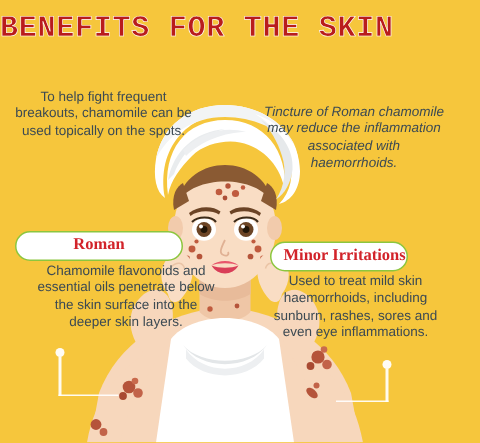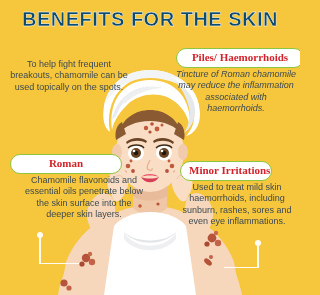--- a/index.html
+++ b/index.html
@@ -9,26 +9,26 @@
     font-family:"Liberation Sans", sans-serif;
   }
   #poster{
     position:relative;width:300px;height:295px;overflow:hidden;
     background:#F6C63C;
   }
 
   
   .title{
     position:absolute;left:0;top:8px;width:300px;
-    text-align:center;
-    font-family:Liberation Sans, sans-serif;
+    text-align:left;
+    font-family:Liberation Mono, monospace;
     font-weight:bold;
     font-size:20px;
     letter-spacing:0.5px;
-    color:#0c4a6e;
+    color:#b91c1c;
     text-transform:uppercase;
     -webkit-text-stroke:0.4px #FFFFFF;
   }
 
   
   .illus{position:absolute;left:0;top:0;width:300px;height:295px;}
 
   
   .pill{
     position:absolute;
@@ -197,21 +197,20 @@
   <div class="lead" style="left:39.3px;top:262.6px;width:40px;height:1.4px;"></div>
 
   <div class="lead-dot" style="left:255px;top:240px;"></div>
   <div class="lead" style="left:257.3px;top:246px;width:1.4px;height:22px;"></div>
   <div class="lead" style="left:224px;top:266.6px;width:35px;height:1.4px;"></div>
 
   <div class="title">BENEFITS FOR THE SKIN</div>
 
   <div class="body-text txt-acne">To help fight frequent breakouts, chamomile can be used topically on the spots.</div>
 
-  <div class="pill pill-piles">Piles/ Haemorrhoids</div>
   <div class="body-text txt-piles">Tincture of Roman chamomile may reduce the inflammation associated with haemorrhoids.</div>
 
   <div class="pill pill-ecz">Roman</div>
   <div class="body-text txt-ecz">Chamomile flavonoids and essential oils penetrate below the skin surface into the deeper skin layers.</div>
 
   <div class="pill pill-minor">Minor Irritations</div>
   <div class="body-text txt-minor">Used to treat mild skin haemorrhoids, including sunburn, rashes, sores and even eye inflammations.</div>
 
 </div>
 

